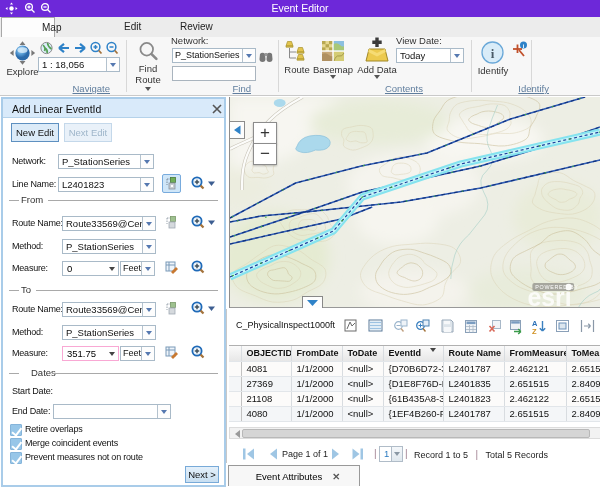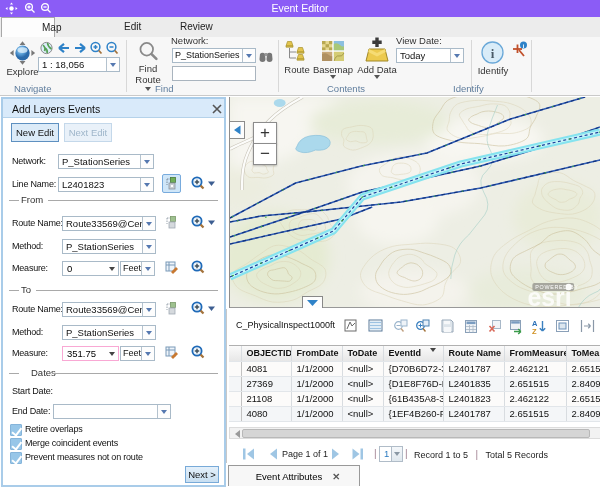--- a/index.html
+++ b/index.html
@@ -1,29 +1,29 @@
 <!DOCTYPE html>
 <html><head>
 <meta charset="utf-8">
 <style>
   * { margin:0; padding:0; box-sizing:border-box; }
   html,body { width:600px; height:491px; background:#fff; font-family:"Liberation Sans", sans-serif; overflow:hidden; font-size:10px; }
   .abs { position:absolute; }
   body { position:relative; }
   
-  #titlebar { left:0; top:0; width:600px; height:31px; background:#8b5cf6; color:#fff; }
+  #titlebar { left:0; top:0; width:600px; height:31px; background:#6d28d9; color:#fff; }
   #titletext { left:0; top:2px; width:600px; text-align:center; font-size:10.5px; color:#fff; }
   
   #tabrow { left:0; top:17px; width:600px; height:20px; background:#ececec; }
   .tab { top:17px; height:20px; font-size:10px; color:#222; text-align:center; line-height:20px;padding-left:40px; }
   #tab-map { left:1px; width:54px; background:#fdfdfd; border:1px solid #a8a8a8; border-bottom:none; }
   
   #ribbon { left:0; top:37px; width:600px; height:59px; background:#f7f7f7; border-bottom:1px solid #c9c9c9; }
   .vsep { top:40px; width:1px; height:52px; background:#d8d8d8; }
-  .glabel { font-size:9.5px; color:#5f7d9d; text-align:left; top:83px; }
+  .glabel { font-size:9.5px; color:#5f7d9d; text-align:right; top:83px;text-decoration:underline; }
   .rlabel { font-size:9.5px; color:#333; }
   .combo { background:#fff; border:1px solid #a9bac8; height:15px; font-size:9.5px; color:#111; }
   .combo .ctext { position:absolute; left:3px; top:1px; white-space:nowrap; overflow:hidden; }
   .cbtn { position:absolute; right:0; top:0; bottom:0; width:13px; background:#fdfdfd; border-left:1px solid #b4c2ce; }
   .cbtn:after { content:""; position:absolute; left:2.5px; top:5px; border:3.5px solid transparent; border-top:4.5px solid #5578b0; }
   
   #panel { left:1px; top:97px; width:225px; height:390px; background:#fff; border:2px solid #a9cce9; }
   #panelhead { left:0; top:0; width:221px; height:19px; background:#d9eafa; border-bottom:1px solid #b5d2ea; }
   .flabel { font-size:9px; color:#111; letter-spacing:-0.2px; }
   .sep { height:1px; background:#a9a9a9; }
@@ -194,21 +194,21 @@
       <line x1="2" y1="8" x2="11" y2="8"></line>
       <line x1="6.5" y1="3.5" x2="6.5" y2="12"></line>
       <line x1="8" y1="9" x2="13" y2="15"></line>
     </g>
   <circle cx="12.5" cy="4" r="3.5" fill="#2e82c8"></circle>
   <text x="12.5" y="6.5" font-size="6" fill="#fff" text-anchor="middle" font-weight="bold">i</text>
 </svg>
 
 <div class="abs" id="panel">
   <div class="abs" id="panelhead"></div>
-  <div class="abs" style="left:9px;top:4px;font-size:10.5px;color:#111;">Add Layers Events</div>
+  <div class="abs" style="left:9px;top:4px;font-size:10.5px;color:#111;">Add Linear EventId</div>
   <svg class="abs" style="left:209px;top:5px" width="10" height="10" viewBox="0 0 10 10">
       <path d="M1 1 L9 9 M9 1 L1 9" stroke="#555" stroke-width="1.6"></path>
     </svg>
   <div class="abs" style="left:8px;top:24px;width:48px;height:19px;background:#dcebf8;border:1px solid #5e90c0;font-size:9.5px;text-align:center;line-height:17px;color:#111;">New Edit</div>
   <div class="abs" style="left:61px;top:24px;width:48px;height:19px;background:#e9f1f9;border:1px solid #c4d8ea;font-size:9.5px;text-align:center;line-height:17px;color:#9fb6ca;">Next Edit</div>
 
   <div class="abs flabel" style="left:9px;top:57px;">Network:</div>
   <div class="abs combo" style="left:55px;top:55px;width:96px;">
       <div class="ctext">P_StationSeries</div>
       <div class="cbtn"></div>

